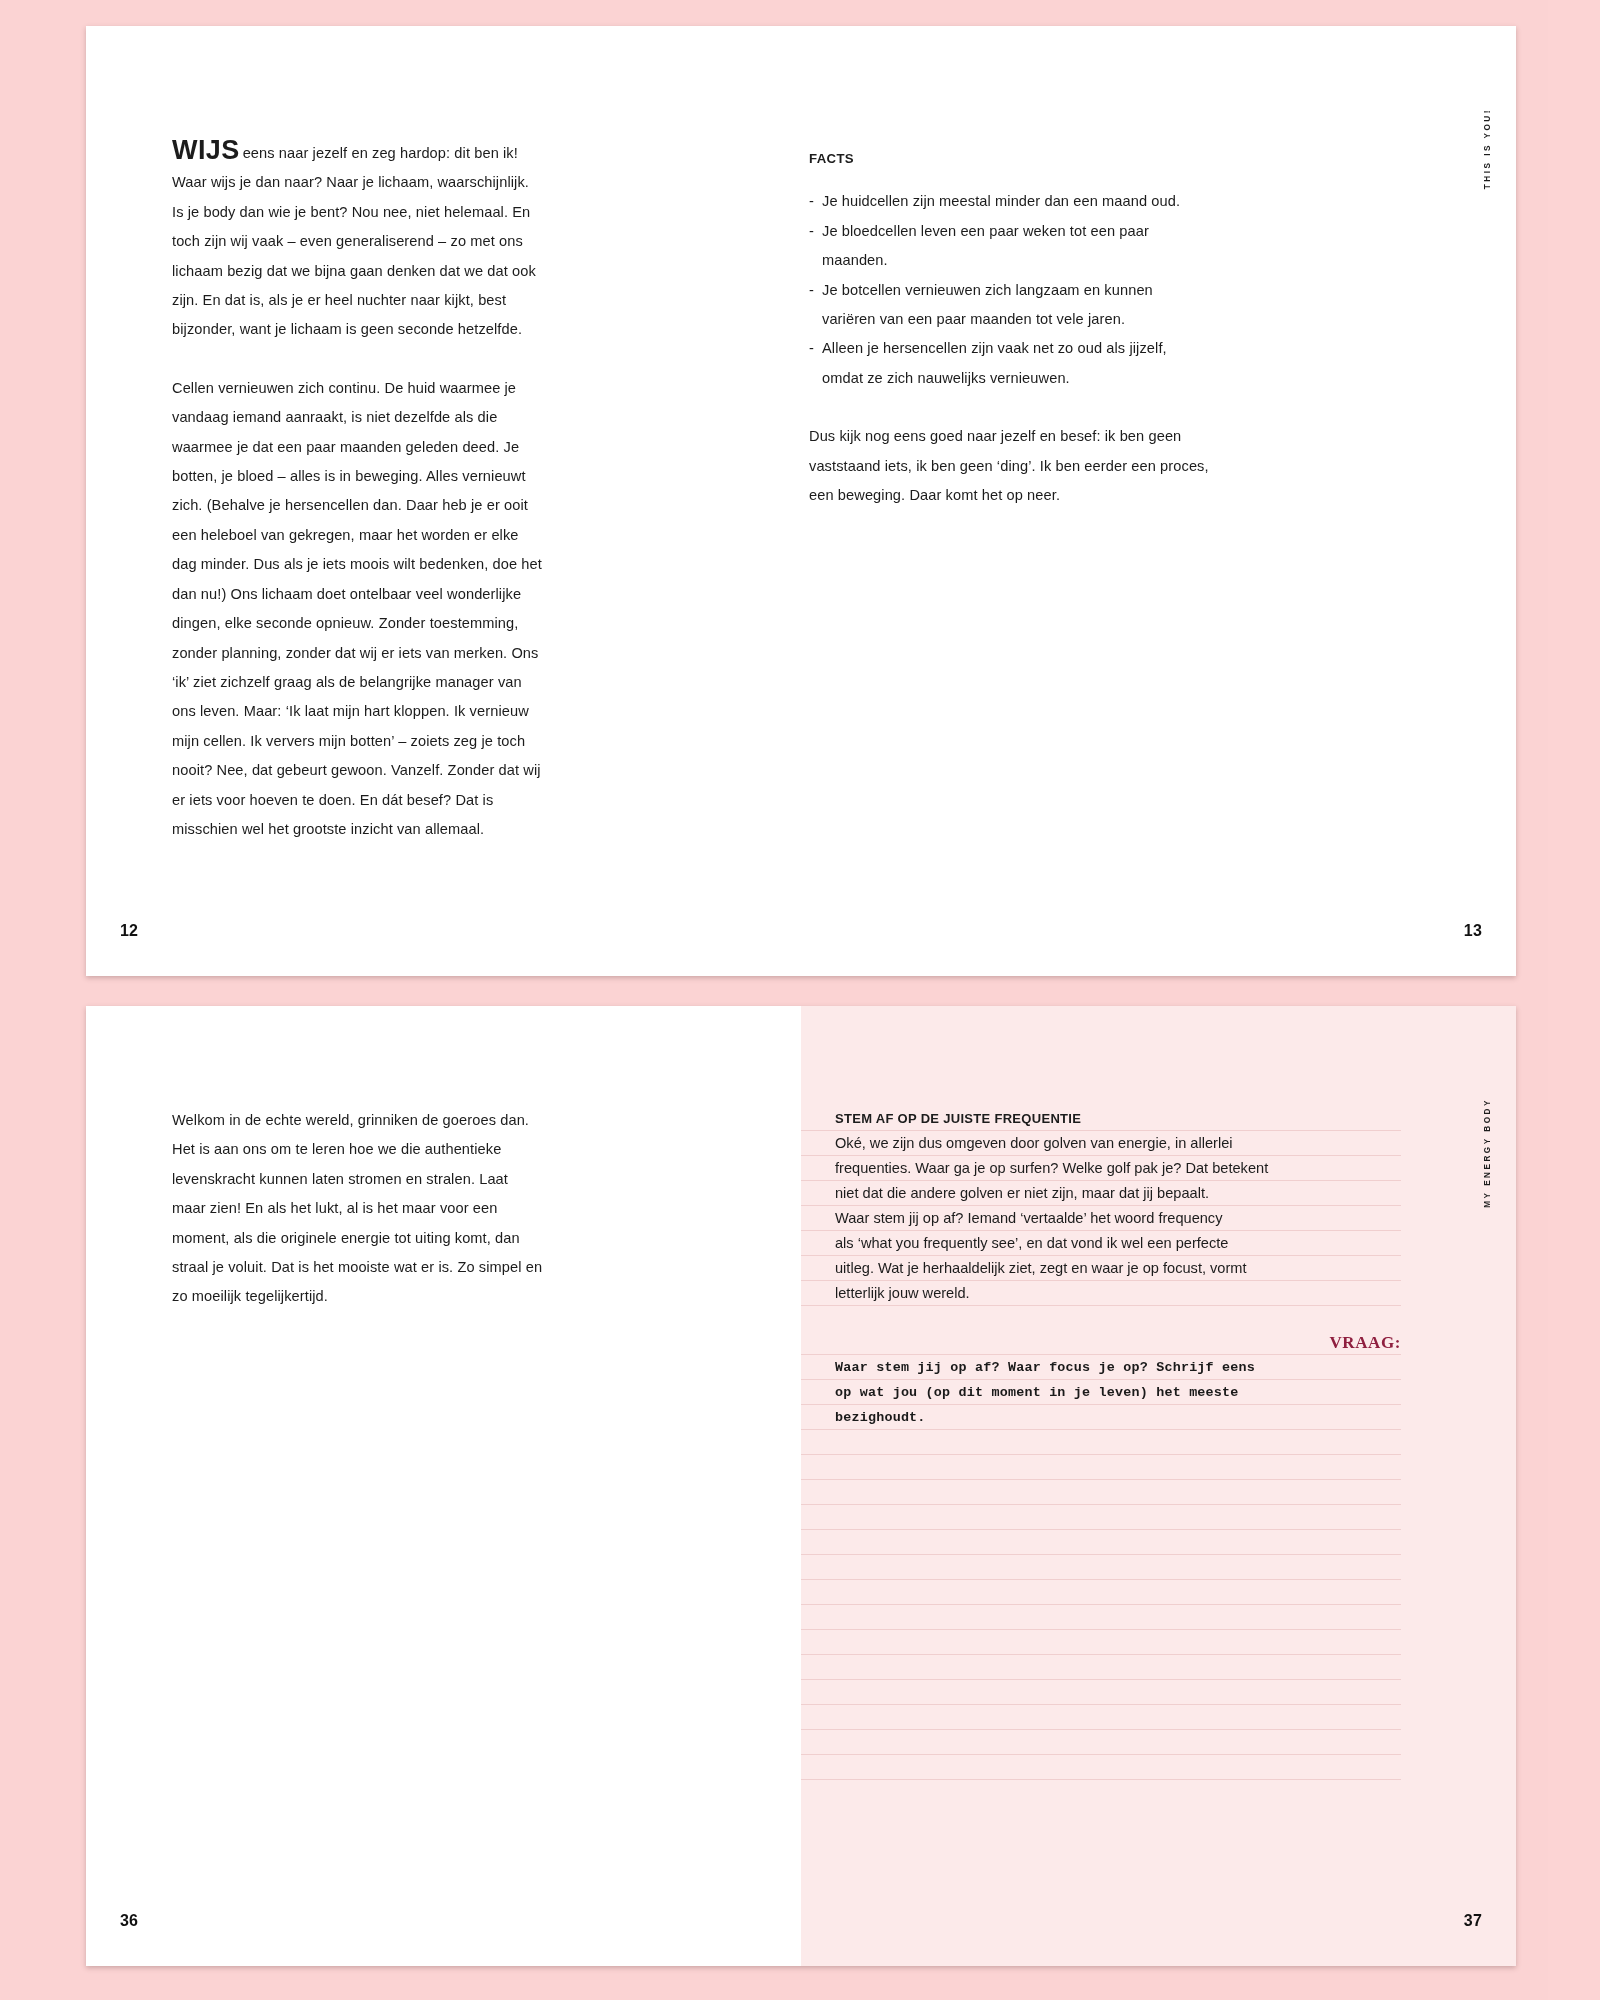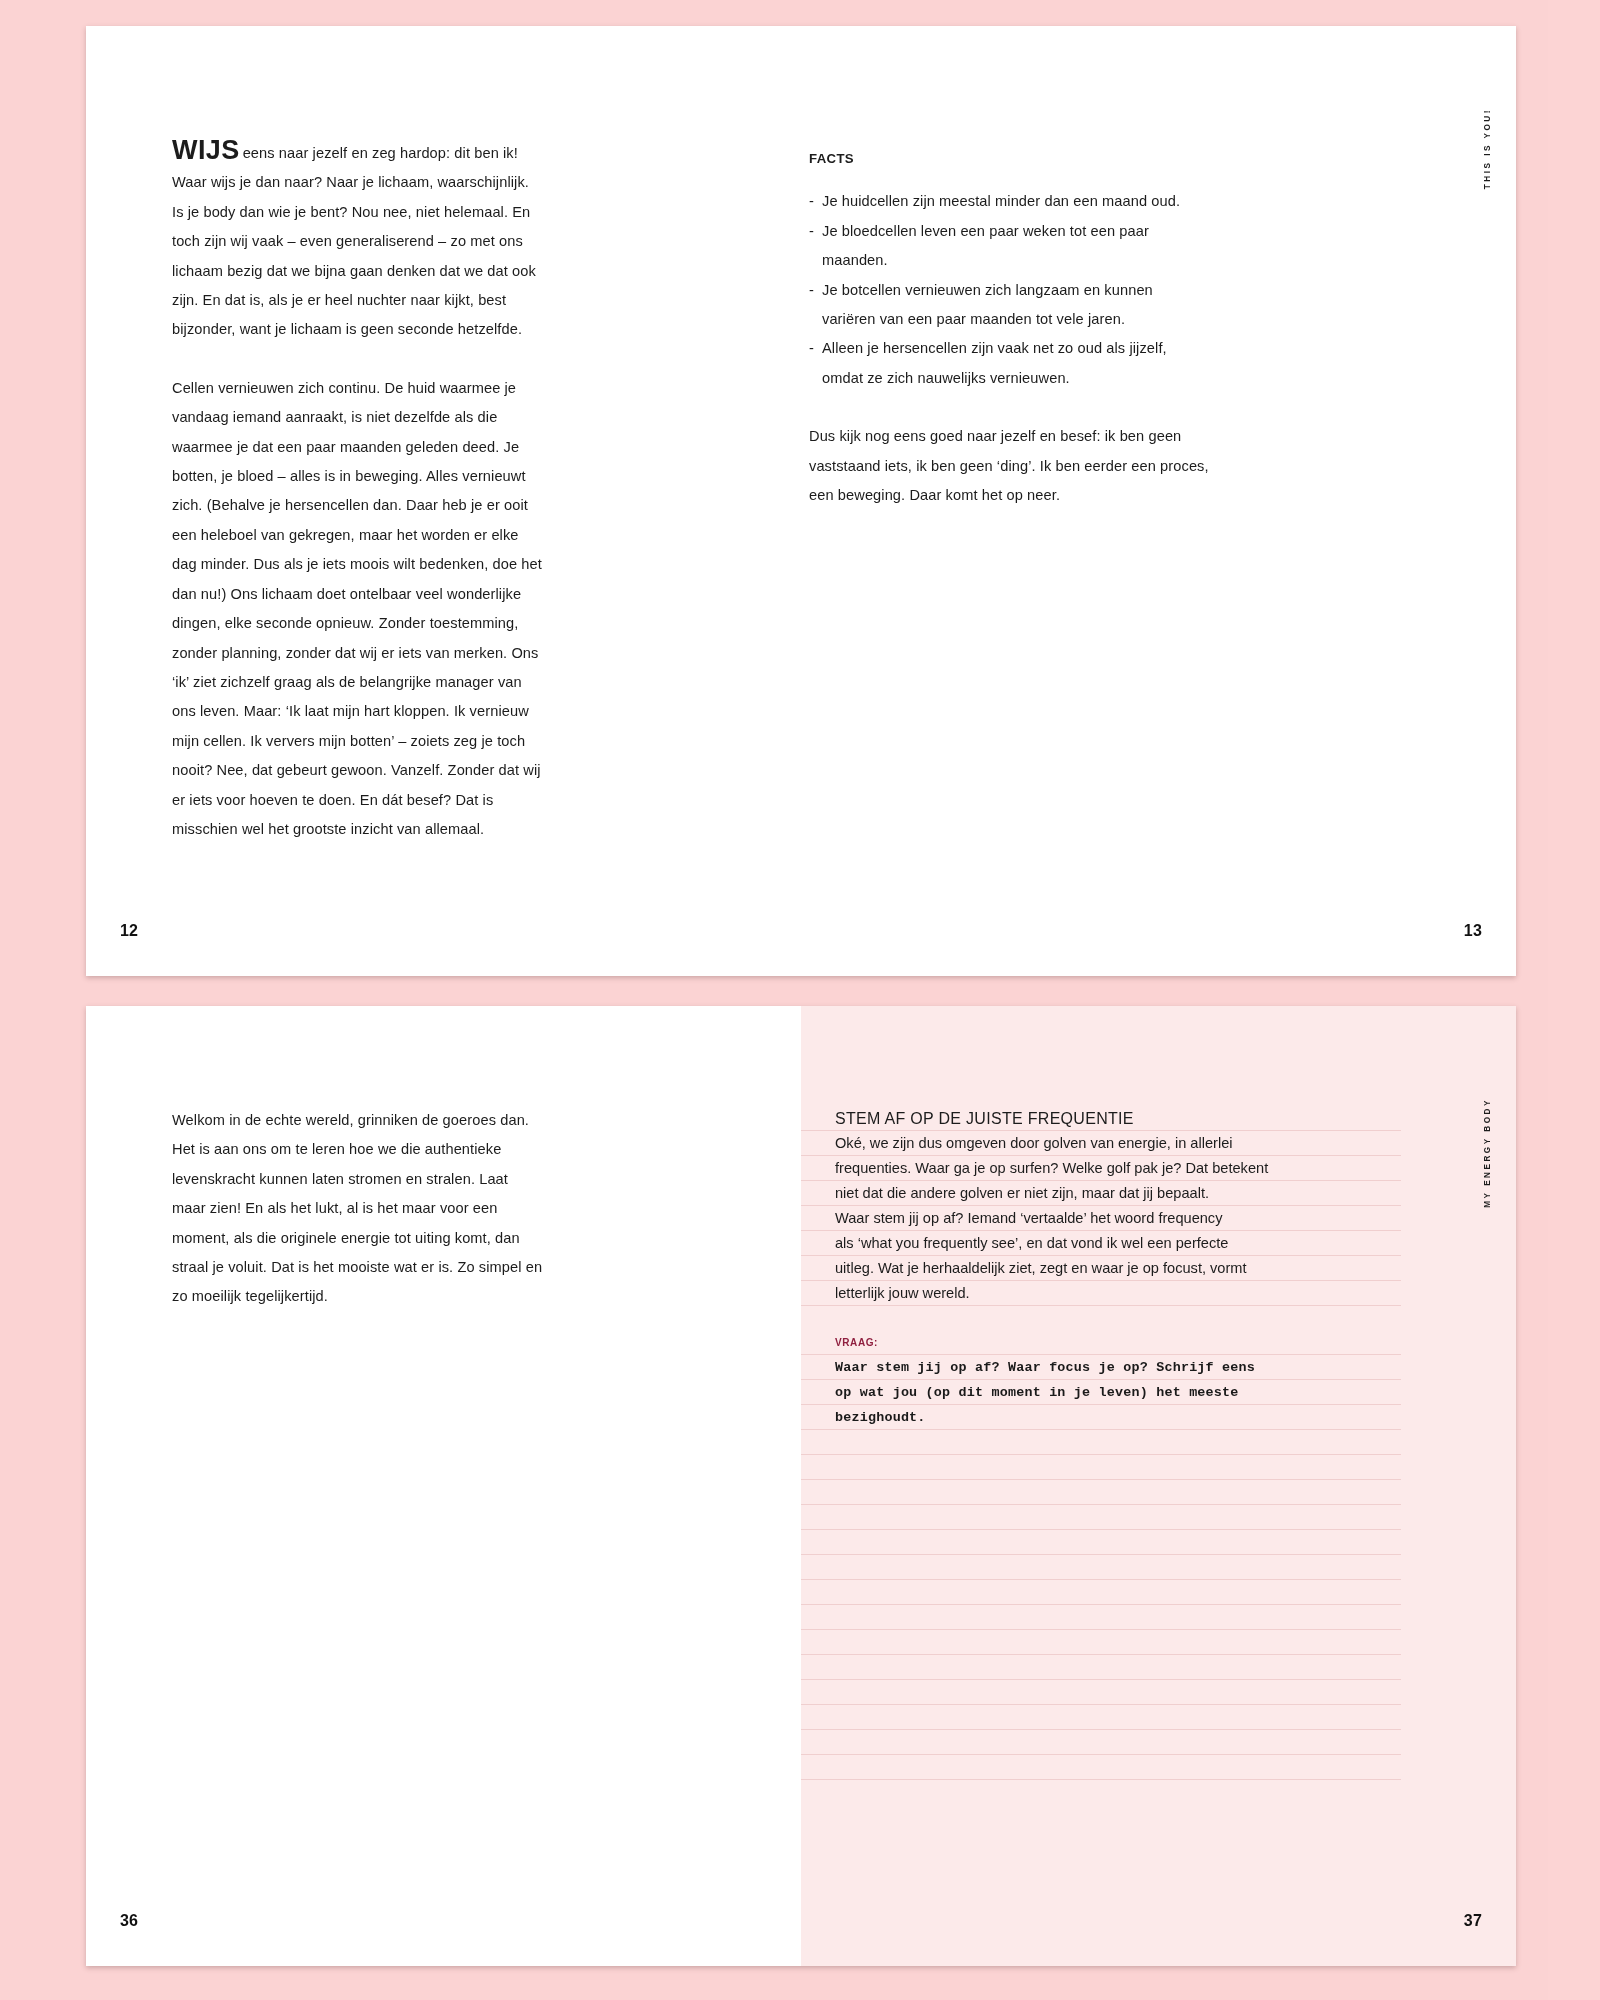--- a/index.html
+++ b/index.html
@@ -140,30 +140,31 @@
     left: 34px;
     right: 0;
     bottom: 3px;
     font-size: 14.6px;
     line-height: 17px;
     color: #1c1c1c;
     white-space: nowrap;
   }
 
   .rule-text.bold-head {
-    font-weight: 400;
-    font-size: 16px;
+    font-weight: 700;
+    font-size: 13px;
     letter-spacing: 0.3px;
   }
   .rule-text.q-head {
     font-weight: 800;
-    font-size: 10px;
+    font-size: 17px;
     letter-spacing: 0.6px;
     color: #8f1f3f;
-    font-family: Liberation Sans, sans-serif;
+    font-family: Liberation Serif, serif;
+    text-align: right;
   }
   .rule-text.typed {
     font-family: "Liberation Mono", monospace;
     font-size: 13.4px;
     letter-spacing: 0.2px;
     color: #1a1a1a;
     font-weight: 700;
   }
   .rule-row.no-line { border-bottom: none; }
 </style>

